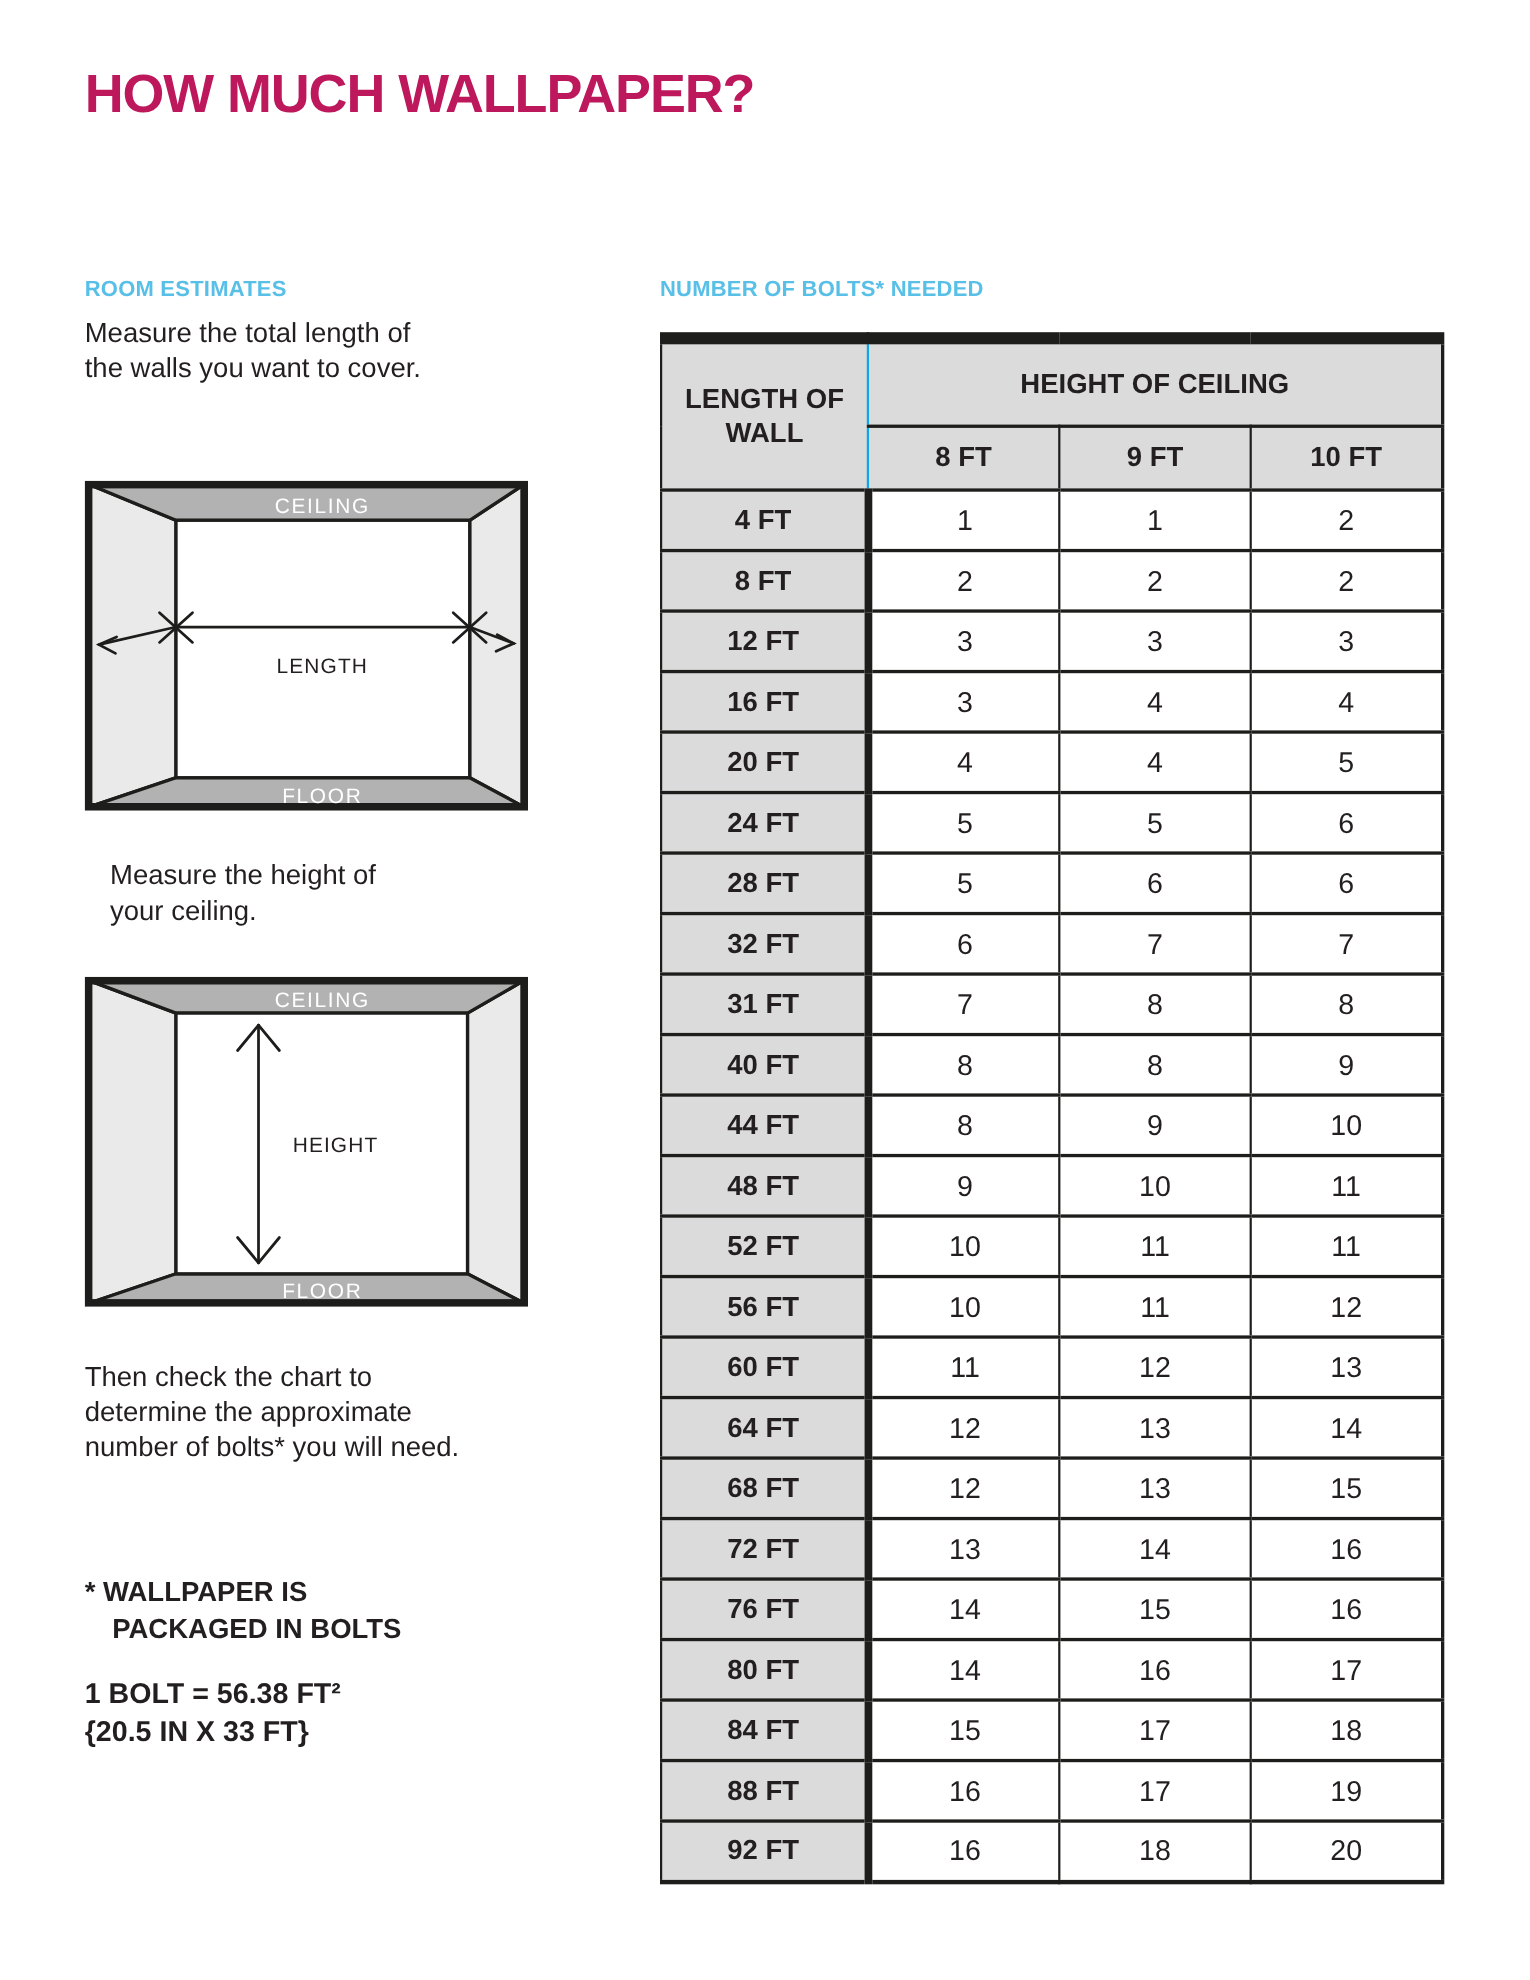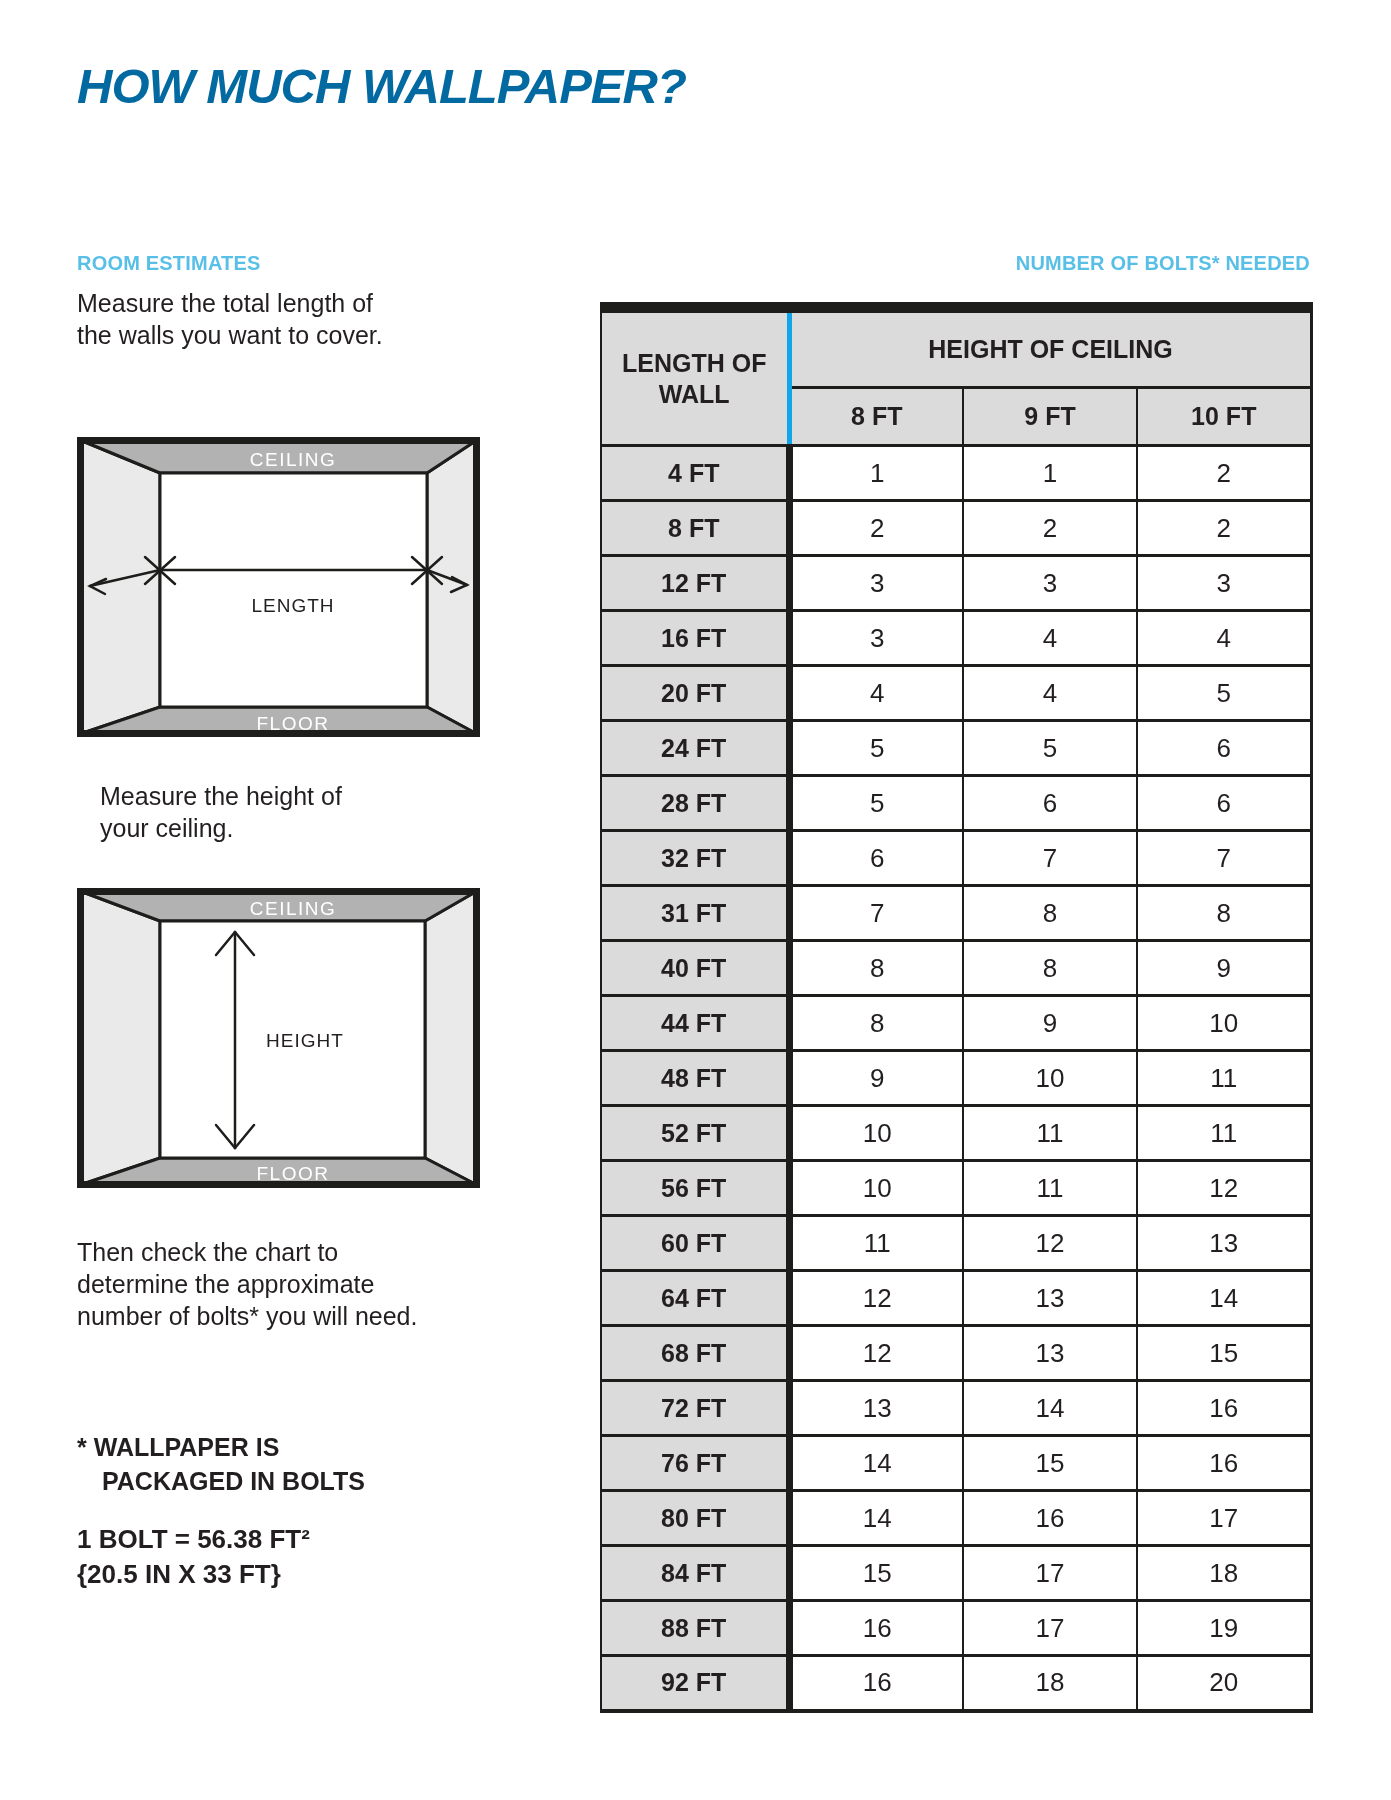--- a/index.html
+++ b/index.html
@@ -2,27 +2,27 @@
 <html><head>
 <meta charset="utf-8">
 <style>
   html,body{margin:0;padding:0;background:#ffffff;}
   .page{
     position:relative;width:1391px;height:1800px;background:#ffffff;
     font-family:"Liberation Sans",sans-serif;color:#231f20;overflow:hidden;
   }
   .title{
     position:absolute;left:77px;top:58px;
-    font-size:49px;font-weight:bold;color:#0369a1;letter-spacing:-1px;white-space:nowrap;font-style:italic;
+    font-size:49px;font-weight:bold;color:#be185d;letter-spacing:-1px;white-space:nowrap;
   }
   .sec-heading{
     font-size:20px;font-weight:bold;color:#58BFE7;letter-spacing:0.2px;white-space:nowrap;
   }
   .room-heading{position:absolute;left:77px;top:252px;}
-  .table-heading{position:absolute;left:600px;top:252px;width:710px;text-align:right;}
+  .table-heading{position:absolute;left:600px;top:252px;width:710px;text-align:left;}
   .body-text{font-size:25px;line-height:32px;}
   .para1{position:absolute;left:77px;top:287px;}
   .para2{position:absolute;left:77px;top:780px;margin-left:23px;}
   .para3{position:absolute;left:77px;top:1236px;}
   .footnote{position:absolute;left:77px;top:1430px;font-size:25px;line-height:34px;font-weight:bold;}
   .footnote .indent{padding-left:25px;}
   .boltspec{position:absolute;left:77px;top:1522px;font-size:26px;line-height:35px;font-weight:bold;}
   .diagram1{position:absolute;left:77px;top:437px;}
   .diagram2{position:absolute;left:77px;top:888px;}
   .diagram-label-light{font-size:19px;letter-spacing:1.5px;fill:#ffffff;}
@@ -36,21 +36,21 @@
     border-left:2px solid #1d1d1b;
     border-right:3px solid #1d1d1b;
   }
   table.bolts th, table.bolts td{
     border-top:3px solid #1d1d1b;border-bottom:3px solid #1d1d1b;
     border-left:2px solid #1d1d1b;border-right:2px solid #1d1d1b;
     text-align:center;vertical-align:middle;padding:0;
   }
   table.bolts th{background:#dbdbdb;font-weight:bold;font-size:25px;}
   table.bolts td{background:#ffffff;font-weight:normal;font-size:26px;}
-  table.bolts .corner{border-right:5px solid #0ea5e9;line-height:31px;}
+  table.bolts .corner{border-right:2px solid #0ea5e9;line-height:31px;}
   tr.hdr1{height:80px;}
   tr.hdr2 th{height:55px;}
   tr.datarow{height:55px;}
   tr.datarow th{border-right:7px solid #1d1d1b;margin-left:24px;}
 </style>
 </head>
 <body>
 
 <div class="page">
 

